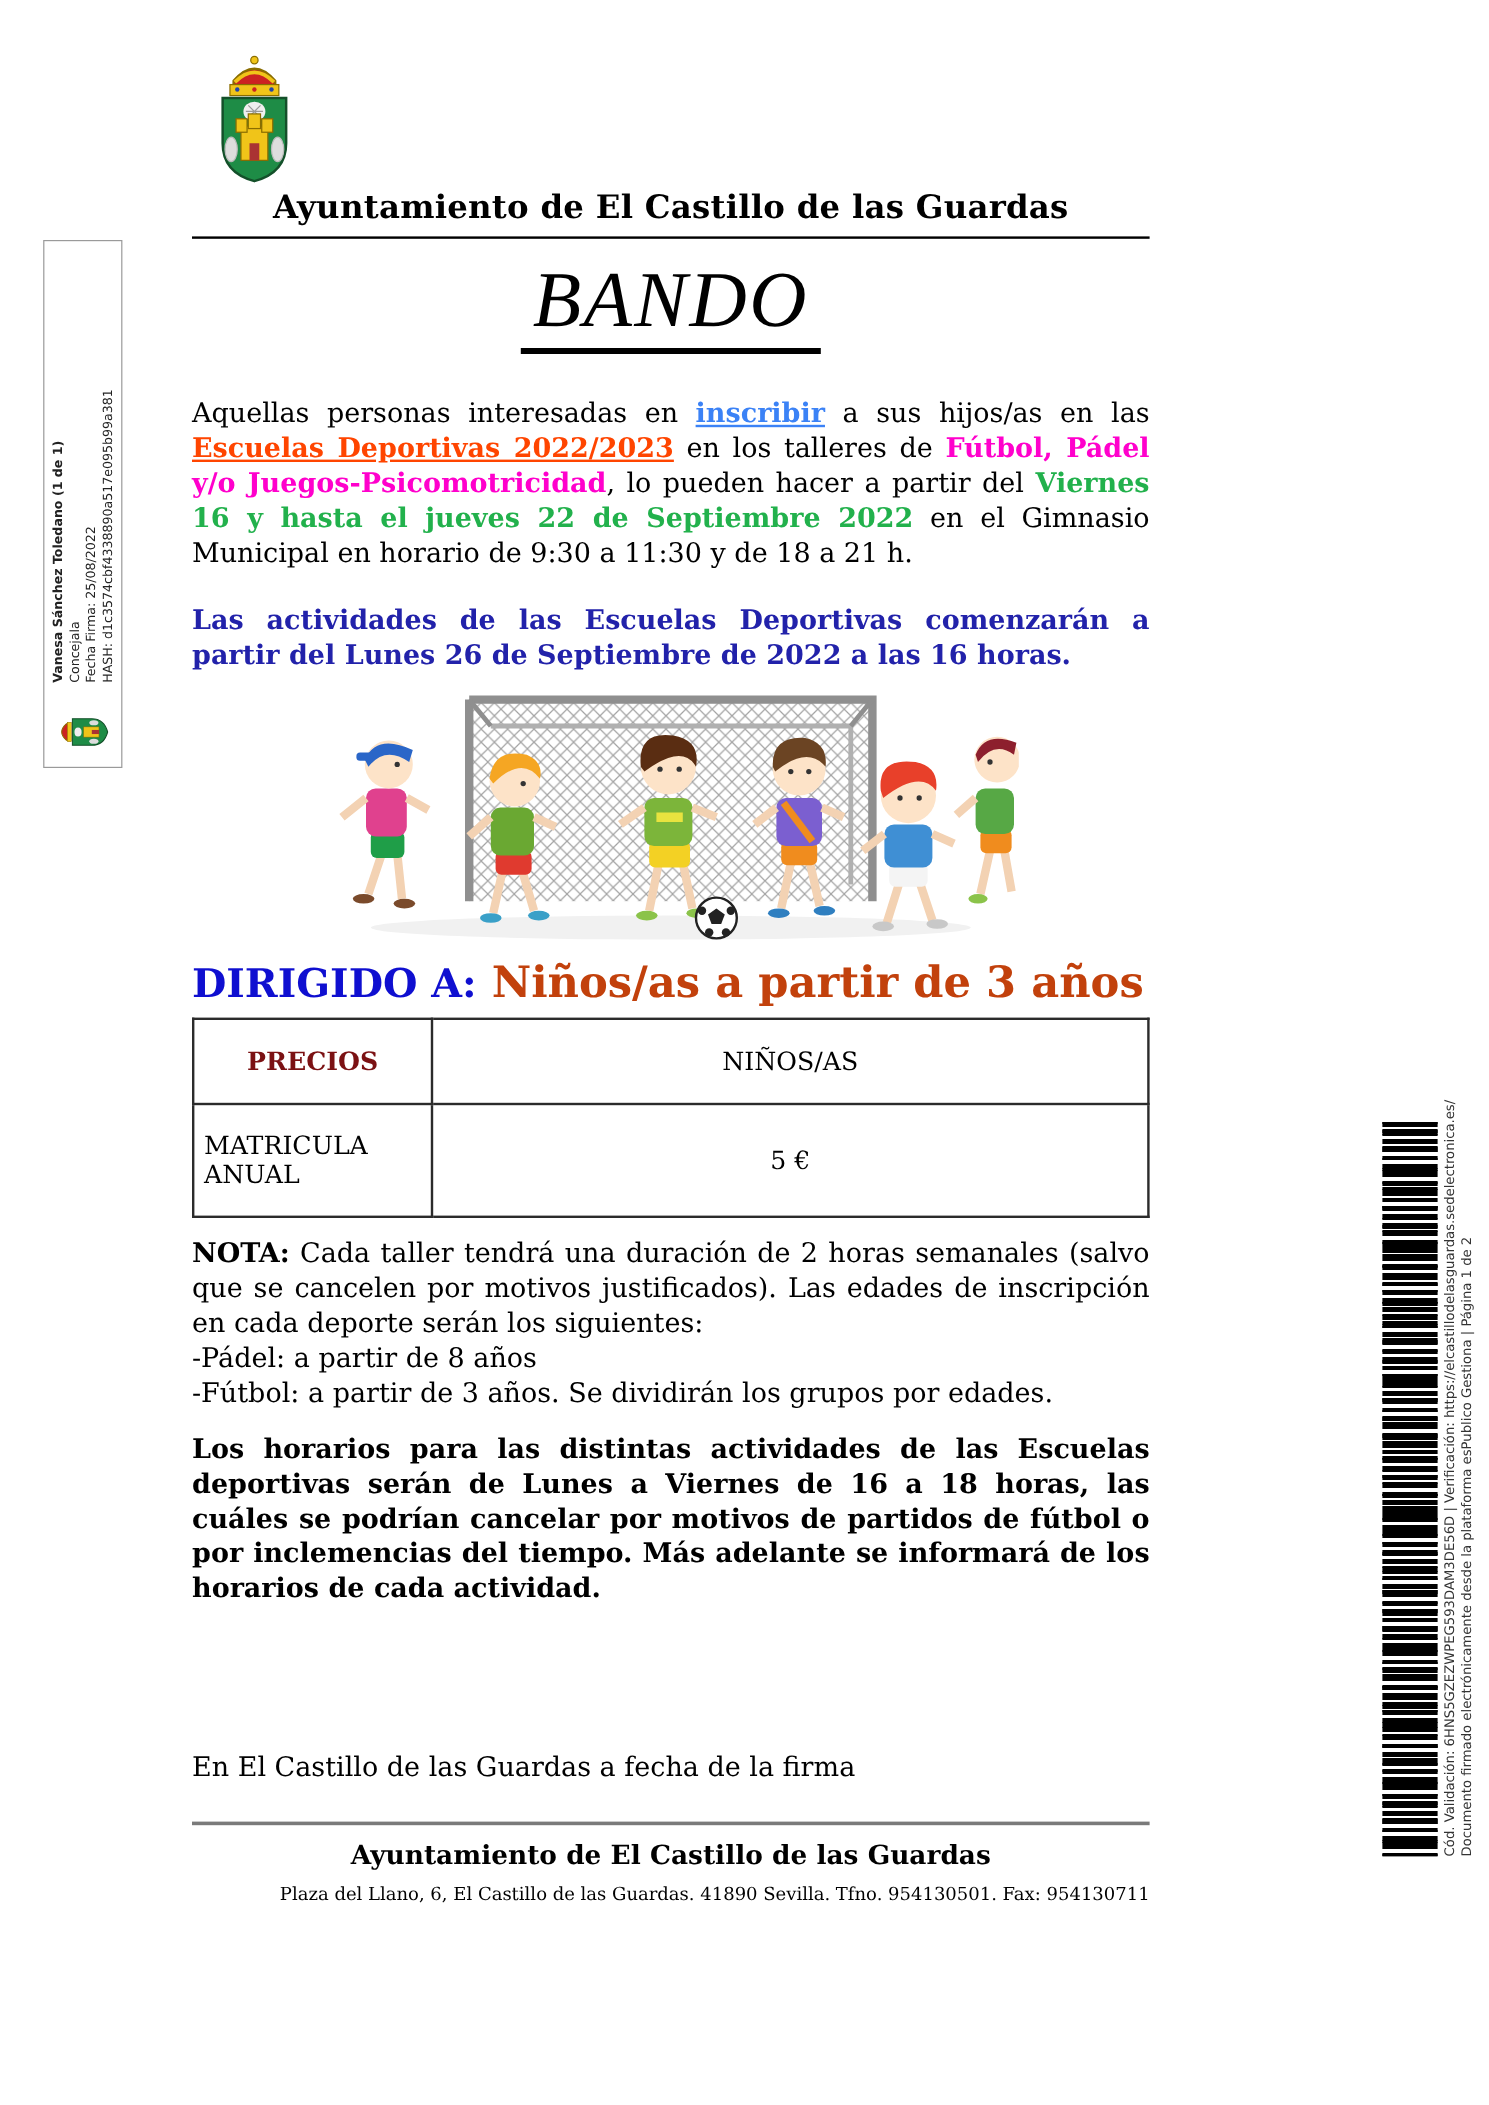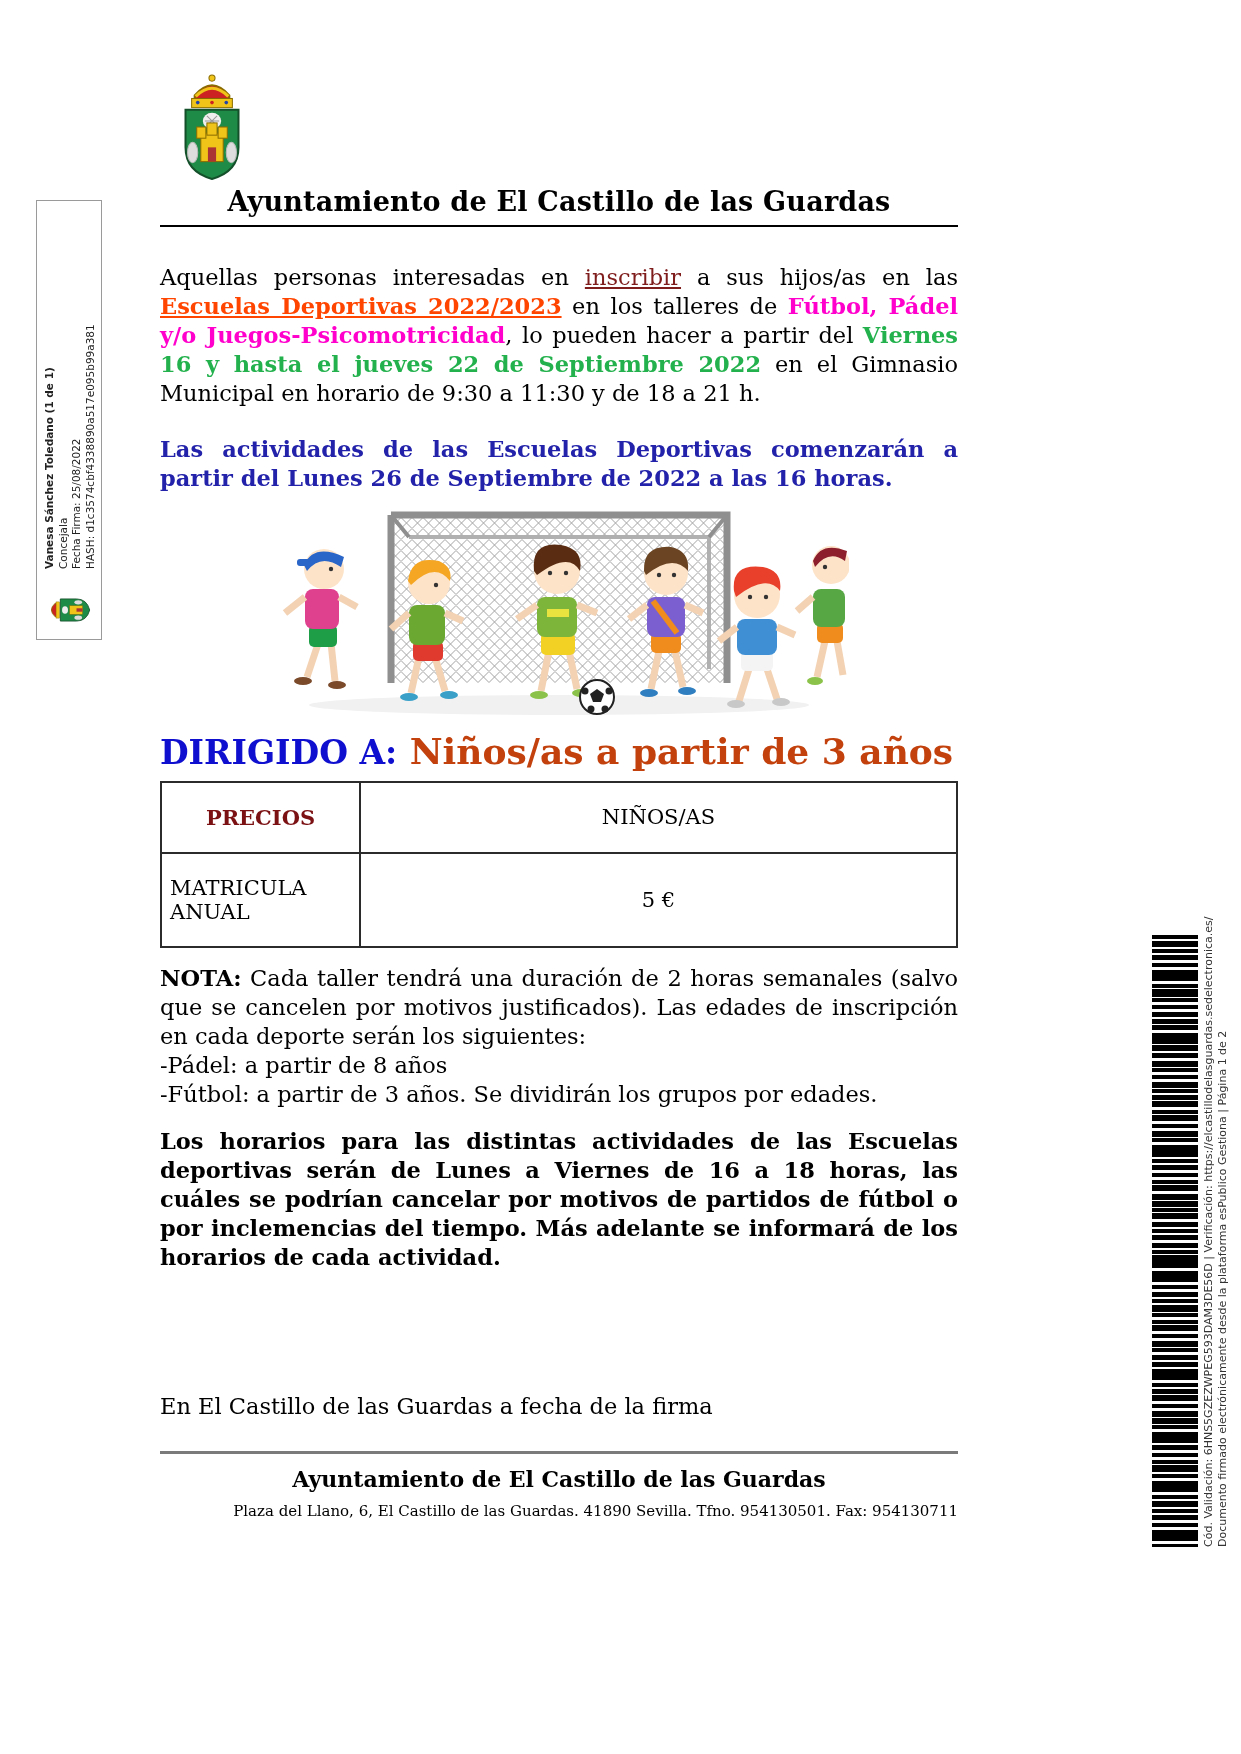--- a/index.html
+++ b/index.html
@@ -8,21 +8,21 @@
     position: relative;
     width: 1241px; height: 1754px;
     margin: 0 auto;
     background: #ffffff;
     font-family: "DejaVu Serif", serif;
     color: #000;
     overflow: hidden;
   }
   .main {
     position: absolute;
-    left: 160px; top: 72px;
+    left: 160px; top: 44px;
     width: 798px;
   }
   .coat-of-arms { display:block; margin-left: 15px; }
   .muni-heading {
     margin: 4px 0 0 0;
     text-align: center;
     font-size: 27px;
     font-weight: bold;
     letter-spacing: .2px;
   }
@@ -47,22 +47,22 @@
     letter-spacing: 2px;
   }
   p.body-text {
     font-size: 22.5px;
     line-height: 1.29;
     text-align: justify;
     margin: 0;
   }
   .intro { margin-top: 36px !important; }
   .link-blue {
-    color: #7f1d1d;
-    font-weight: normal;
+    color: #3b82f6;
+    font-weight: bold;
     text-decoration: underline;
     cursor: pointer;
   }
   .hl-orange {
     color: #ff4500;
     font-weight: bold;
     text-decoration: underline;
   }
   .hl-magenta { color: #ff00cc; font-weight: bold; }
   .hl-green  { color: #22b14c; font-weight: bold; }
@@ -232,20 +232,23 @@
       <rect x="42" y="54" width="9" height="11" fill="#f0c419" stroke="#8a6d00"></rect>
       <rect x="31" y="50" width="10" height="12" fill="#f0c419" stroke="#8a6d00"></rect>
       <rect x="32" y="74" width="8" height="14" fill="#aa3333"></rect>
       <ellipse cx="17" cy="79" rx="5" ry="10" fill="#dddddd" stroke="#bbbbbb"></ellipse>
       <ellipse cx="55" cy="79" rx="5" ry="10" fill="#dddddd" stroke="#bbbbbb"></ellipse>
     </svg>
 
     <h1 class="muni-heading">Ayuntamiento de El Castillo de las Guardas</h1>
     <hr class="header-rule">
 
+    <div class="bando-title">
+      <span>BANDO</span>
+    </div>
 
     <p class="body-text intro"><span>Aquellas personas interesadas en </span><span class="link-blue">inscribir</span><span> a sus hijos/as en las </span><span class="hl-orange">Escuelas Deportivas 2022/2023</span><span> en los talleres de </span><span class="hl-magenta">Fútbol, Pádel y/o Juegos-Psicomotricidad</span><span>, lo pueden hacer a partir del </span><span class="hl-green">Viernes 16 y hasta el  jueves 22 de Septiembre 2022</span><span> en el Gimnasio Municipal en horario de 9:30 a 11:30 y de 18 a 21 h.</span></p>
 
     <p class="body-text blue-notice">Las actividades de las Escuelas Deportivas comenzarán a partir del Lunes 26 de Septiembre de 2022 a las 16 horas.</p>
 
     <div class="illustration-wrap">
       <svg width="580" height="220" viewBox="0 0 580 220">
         <defs>
           <pattern id="net" width="11" height="11" patternUnits="userSpaceOnUse">
             <path d="M0 5.5 L5.5 0 L11 5.5 L5.5 11 Z" fill="none" stroke="#a3a3a3" stroke-width="1"></path>

